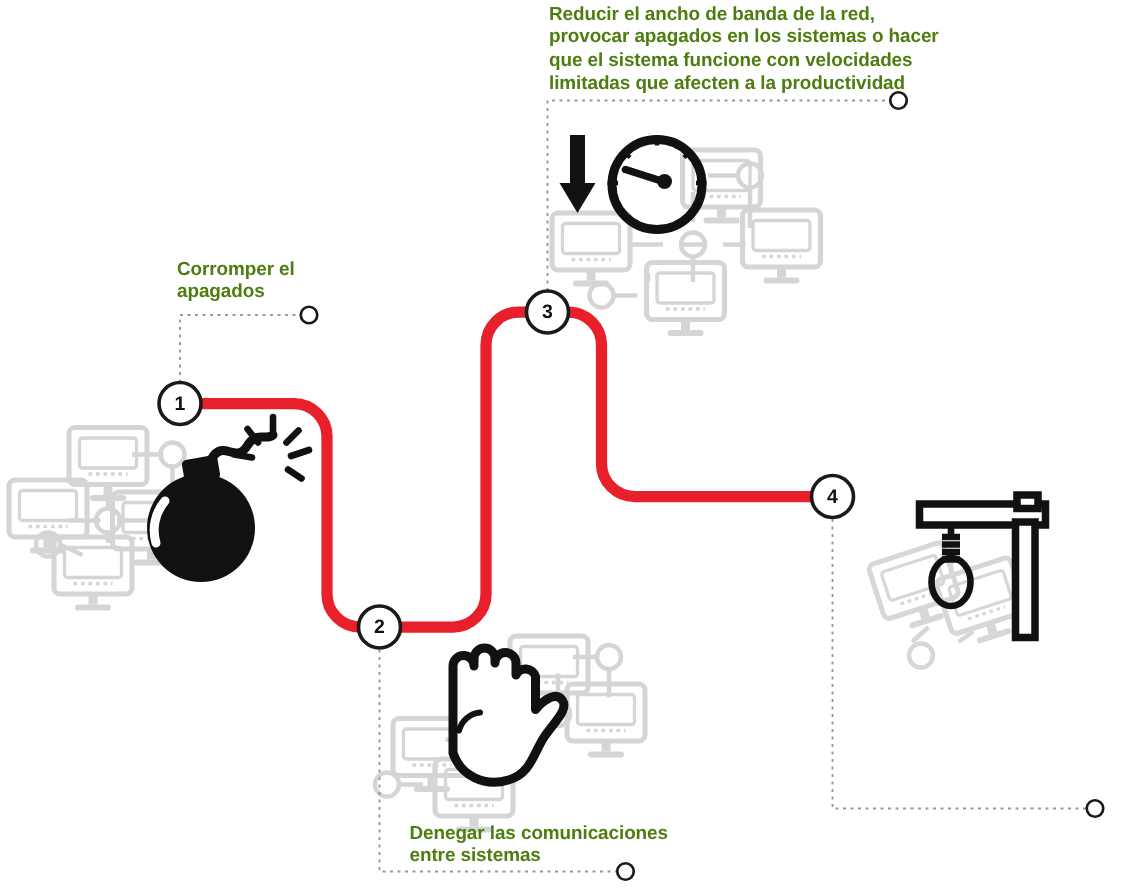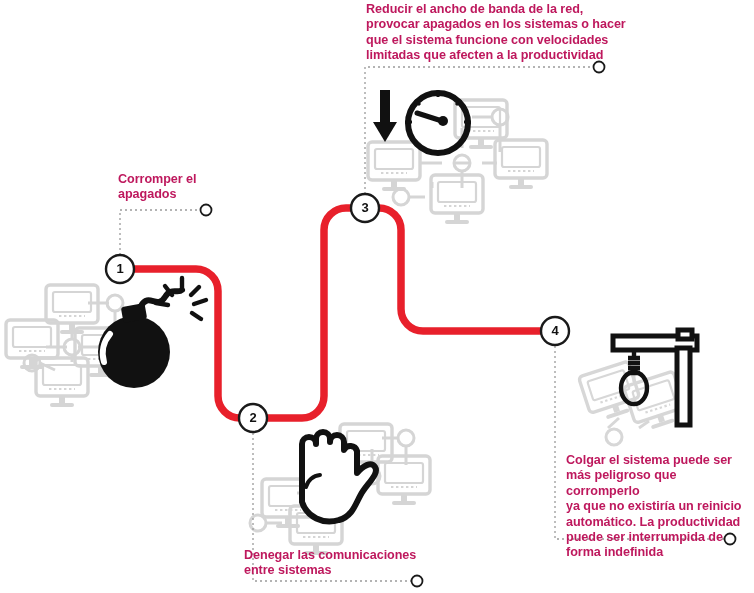--- a/index.html
+++ b/index.html
@@ -7,29 +7,29 @@
     width:754px;height:593px;
     font-family:"Liberation Sans", sans-serif;
     overflow:hidden;
     position:relative;
   }
   #stage{position:relative;width:754px;height:593px;background:#fff;}
   #stage svg.layer{position:absolute;left:0;top:0;width:754px;height:593px;}
 
   .callout{
     position:absolute;
-    color:#be185d;
+    color:#4d7c0f;
     font-size:12.6px;
     line-height:15.4px;
     font-weight:700;
     white-space:pre-line;
     letter-spacing:-0.05px;
   }
   #callout-1{left:118px;top:172px;width:150px;}
-  #callout-2{left:244px;top:548px;width:215px;}
+  #callout-2{left:273px;top:548px;width:215px;}
   #callout-3{left:366px;top:2px;width:290px;}
   #callout-4{left:566px;top:453px;width:185px;}
 
   .node-num{
     position:absolute;
     font-size:13px;
     font-weight:700;
     color:#111;
     text-align:center;
     width:28px;
@@ -231,20 +231,14 @@
   <div class="node-num" style="left:541px;top:317px;">4</div>
 
   <div class="callout" id="callout-1">Corromper el
 apagados</div>
   <div class="callout" id="callout-2">Denegar las comunicaciones
 entre sistemas</div>
   <div class="callout" id="callout-3">Reducir el ancho de banda de la red,
 provocar apagados en los sistemas o hacer
 que el sistema funcione con velocidades
 limitadas que afecten a la productividad</div>
-  <div class="callout" id="callout-4">Colgar el sistema puede ser
-más peligroso que corromperlo
-ya que no existiría un reinicio
-automático. La productividad
-puede ser interrumpida de
-forma indefinida</div>
 
 </div>
 
 </body></html>

